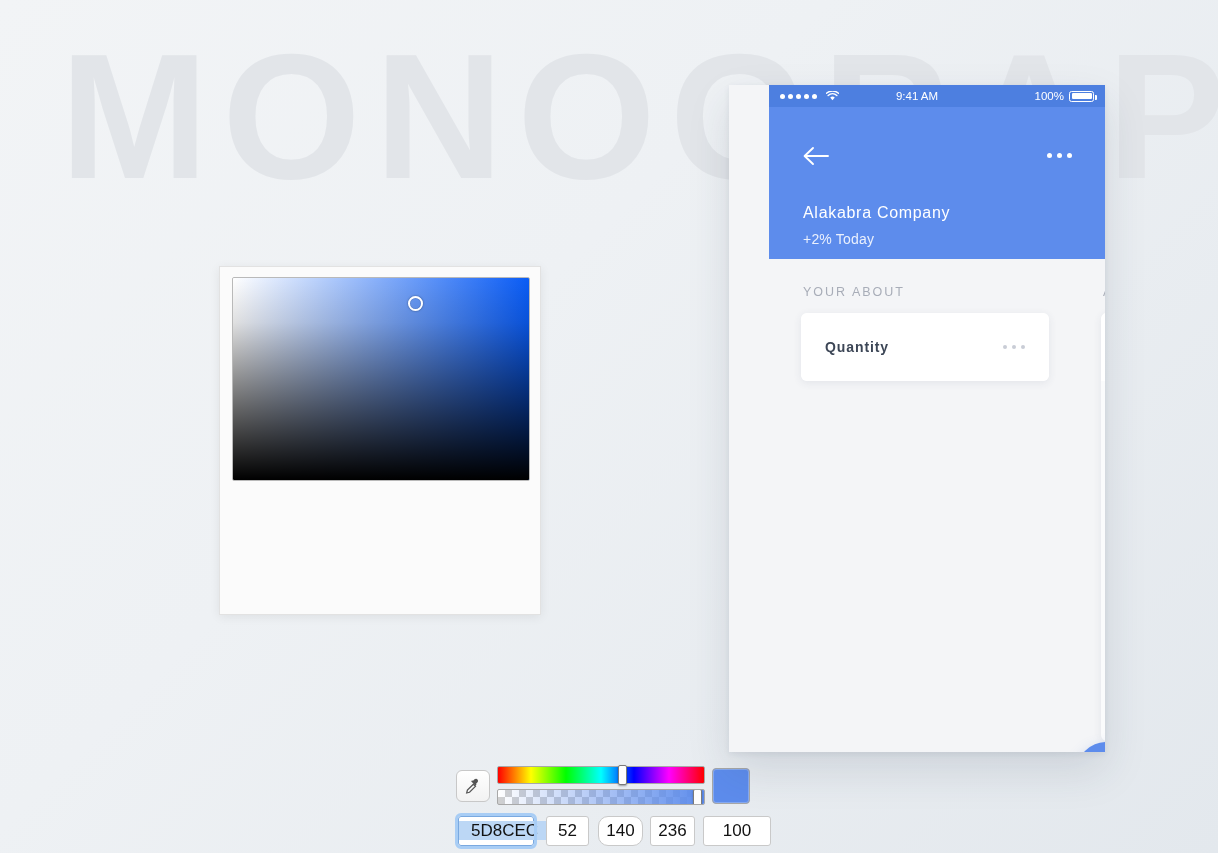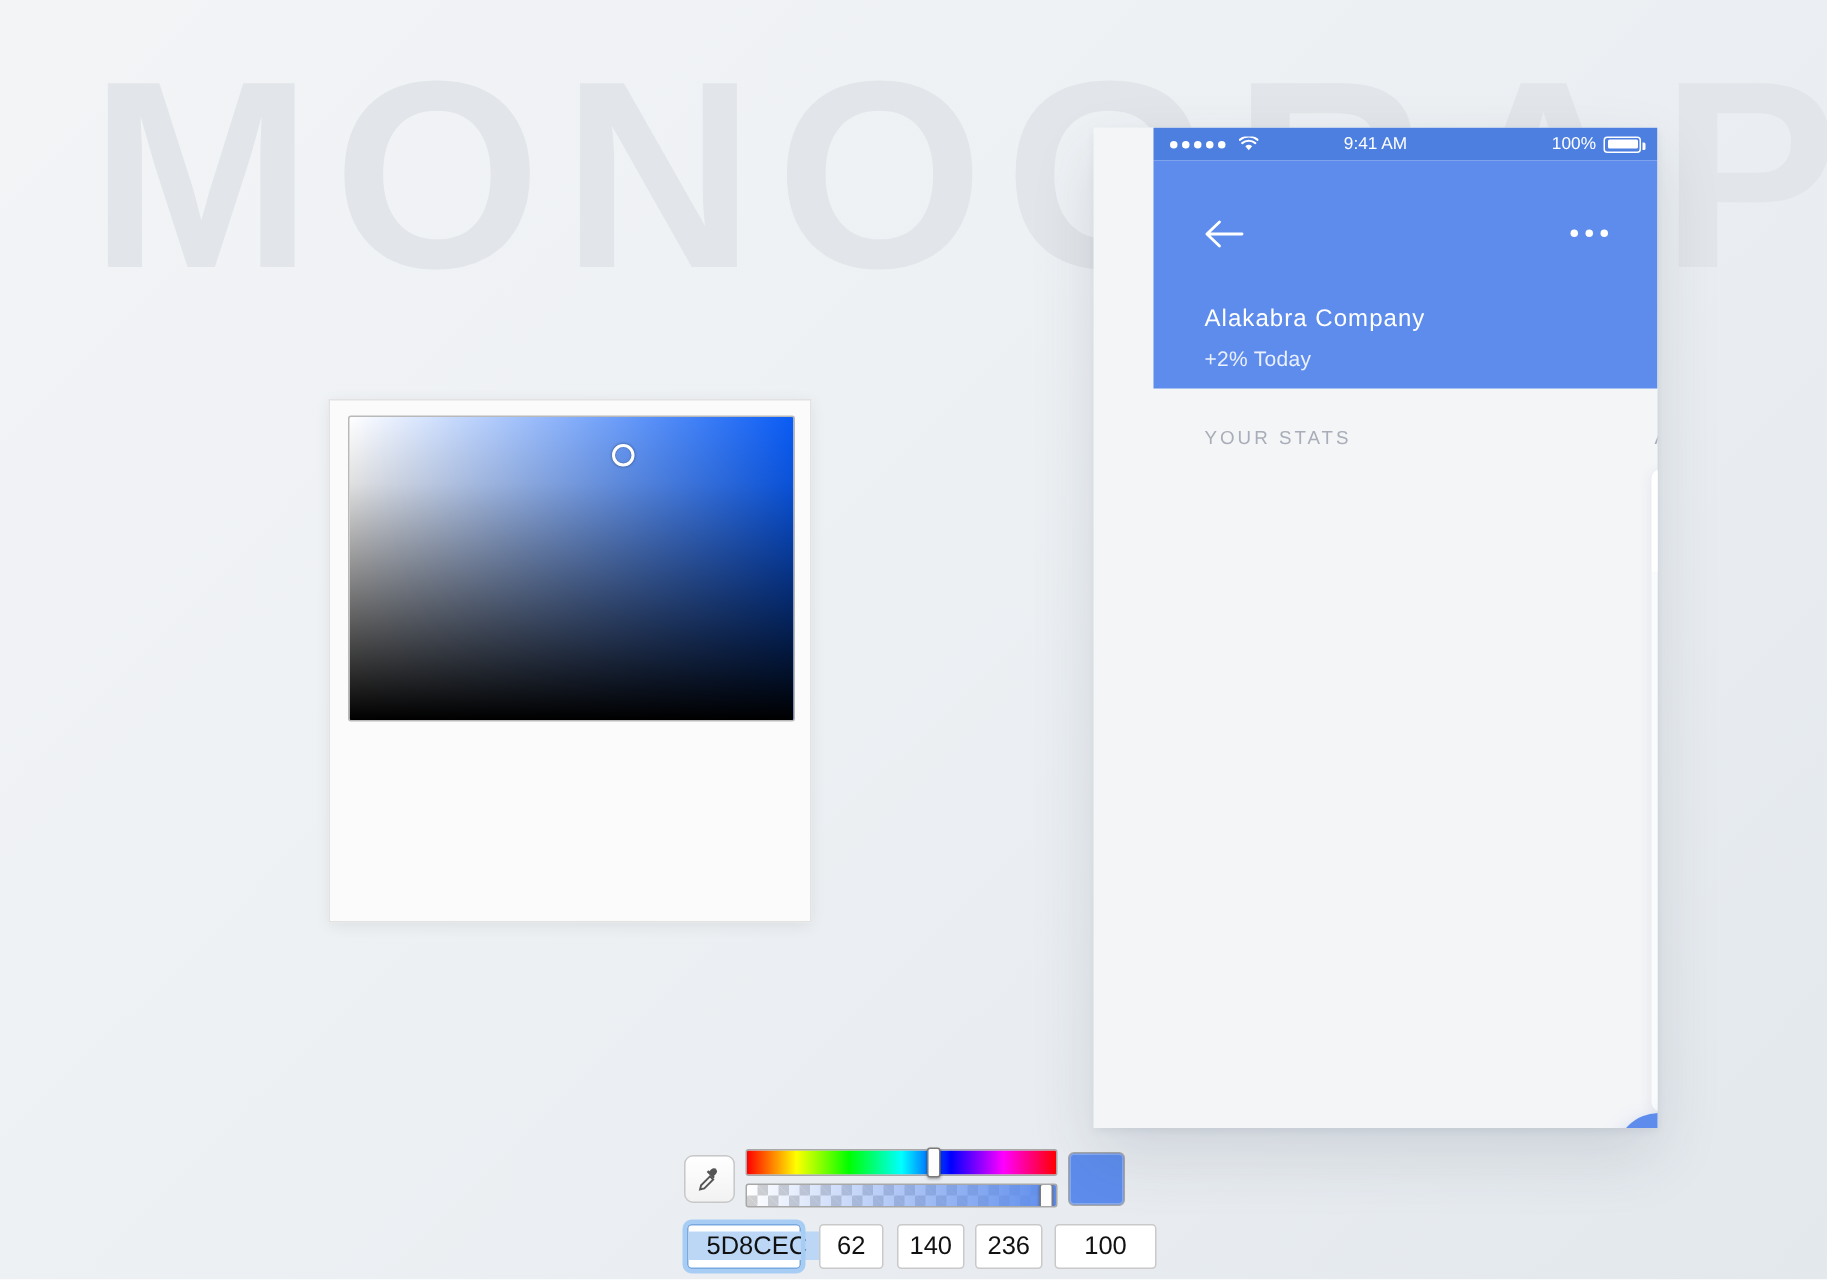--- a/index.html
+++ b/index.html
@@ -339,26 +339,26 @@
     <div id="swatch"></div>
 
     <div class="field-group" style="left:238px; top:549px; width:76px;">
       <div class="field-box focused" style="width:76px;">
         <span class="sel">5D8CEC</span>
       </div>
 
     </div>
 
     <div class="field-group" style="left:326px; top:549px; width:43px;">
-      <div class="field-box" style="width:43px;">62</div>
+      <div class="field-box" style="width:43px;">52</div>
 
     </div>
 
     <div class="field-group" style="left:378px; top:549px; width:45px;">
-      <div class="field-box" style="width:45px;">140</div>
+      <div class="field-box" style="width:45px;border-radius:10px;">140</div>
 
     </div>
 
     <div class="field-group" style="left:430px; top:549px; width:45px;">
       <div class="field-box" style="width:45px;">236</div>
 
     </div>
 
     <div class="field-group" style="left:483px; top:549px; width:45px;">
       <div class="field-box" style="width:68px;">100</div>
@@ -403,23 +403,31 @@
           <i></i>
           <i></i>
       </div>
       <div id="company-name">Alakabra Company</div>
       <div id="company-change">+2% Today</div>
     </div>
 
     <div id="columns">
 
       <div class="column" style="width:310px;">
-        <div class="col-title">YOUR STATS</div>
+        <div class="col-title">YOUR ABOUT</div>
 
         <div class="card" style="width:248px;">
+          <div class="card-head">
+            <span class="card-title">Quantity</span>
+            <span class="card-more">
+                <i></i>
+                <i></i>
+                <i></i>
+              </span>
+          </div>
         </div>
 
       </div>
 
       <div class="column" style="width:120px;">
         <div class="col-title" style="margin-left:24px;">ABOUT</div>
         <div class="card" style="width:210px; margin-left:22px;">
           <div class="card-head">
             <span class="card-title">Overview</span>
 

